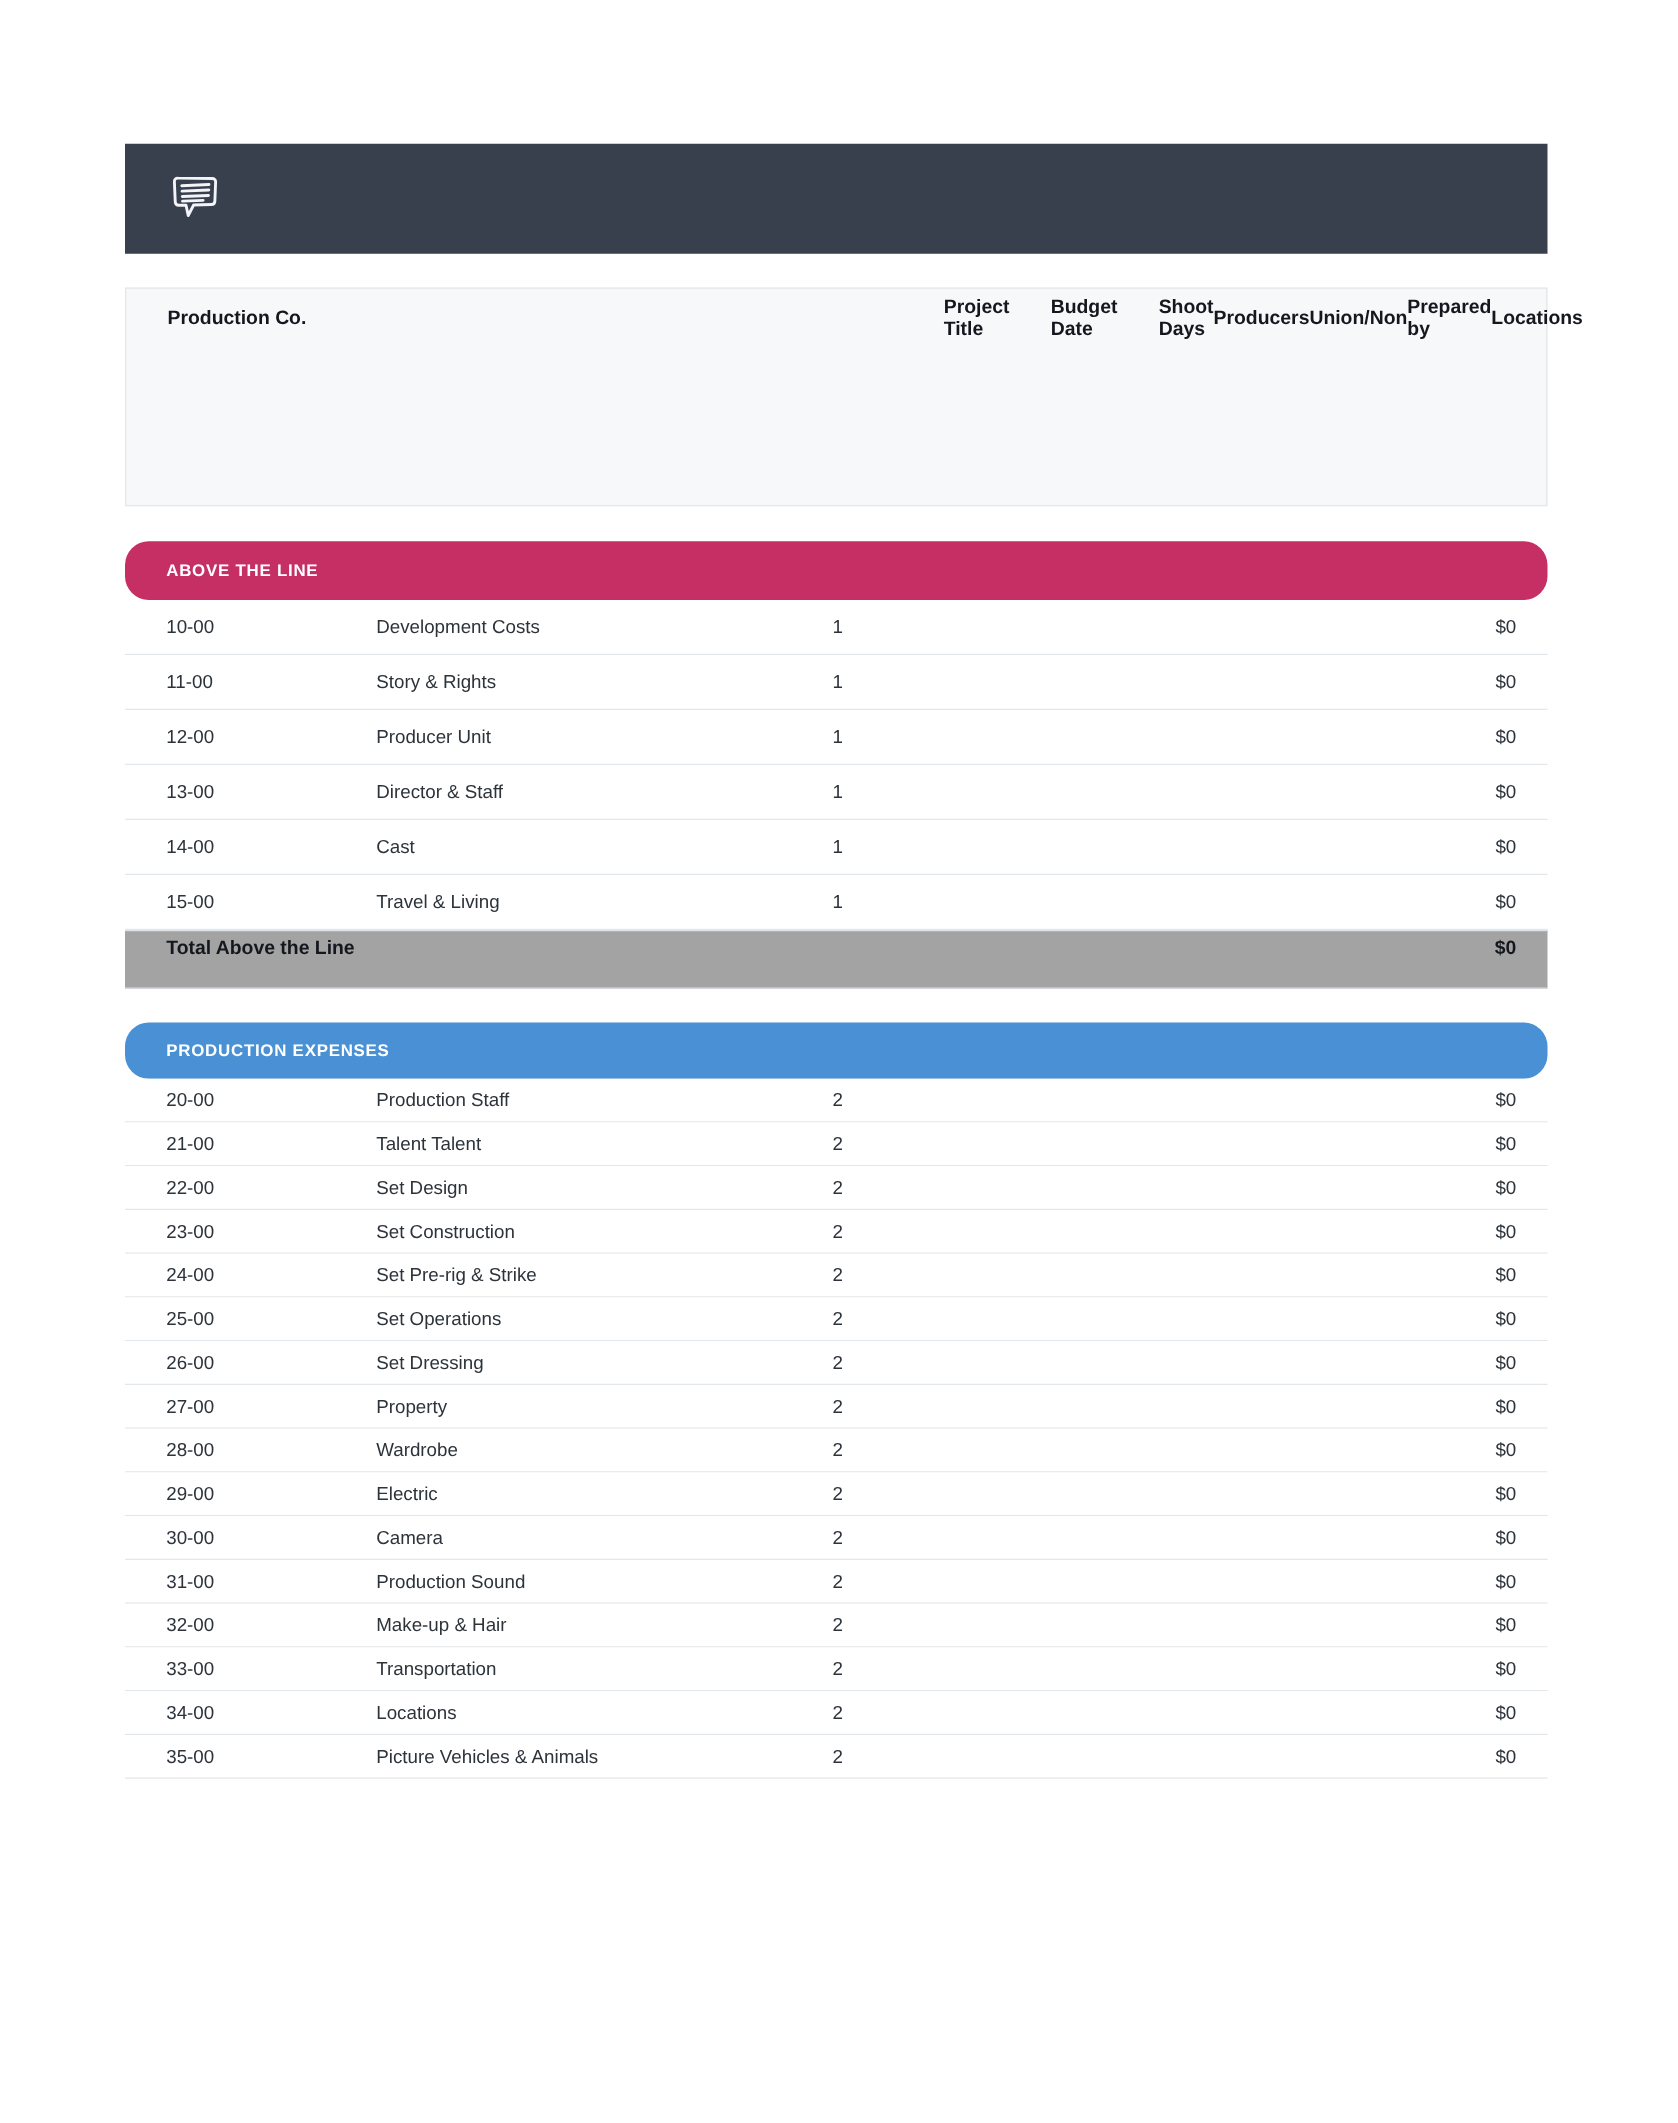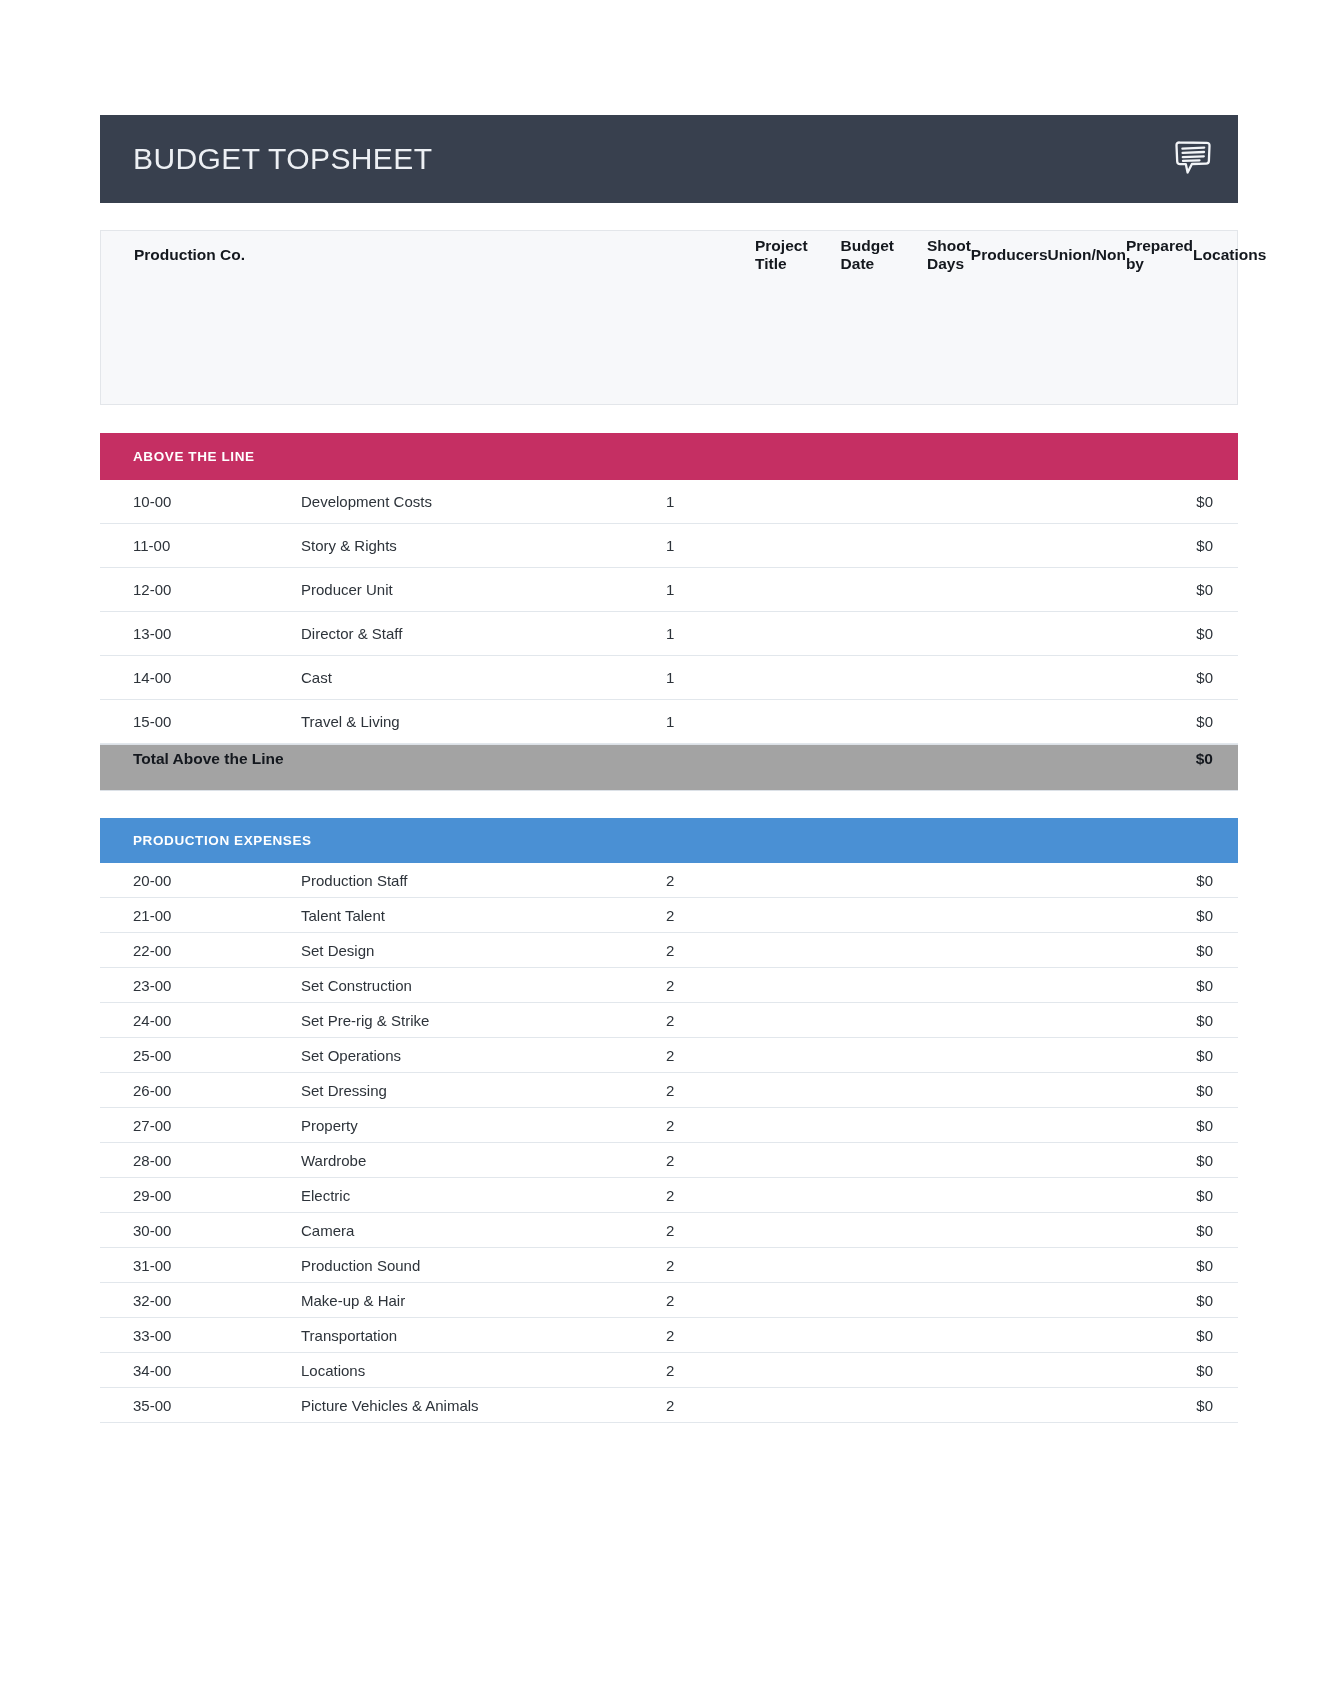--- a/index.html
+++ b/index.html
@@ -39,21 +39,21 @@
   }
   .info-label {
     font-weight: 700; font-size: 15.5px; color: #14181e;
   }
   .info-label.left { padding-left: 33px; }
 
   
   .section-header {
     display: flex; align-items: center;
     padding-left: 33px; box-sizing: border-box;
-    color: #ffffff; font-weight: 700; font-size: 13.5px; letter-spacing: 0.6px;
+    color: #ffffff; font-weight: 700; font-size: 13.5px; letter-spacing: 0.6px; border-radius: 19px;
   }
   .section.atl { margin-top: 28px; }
   .section.pe  { margin-top: 27px; }
   .section.atl .section-header { height: 47px; }
   .section.pe  .section-header { height: 45px; }
 
   
   .row {
     display: grid;
     grid-template-columns: 168px 365px 1fr 200px;
@@ -82,21 +82,20 @@
     padding: 0 25px 18px 33px;
     font-size: 15.5px; font-weight: 700; color: #14181e;
   }
 </style>
 </head>
 <body>
 
 <div class="content">
 
   <div class="topbar" style="background: rgb(56, 64, 78);">
-    <div class="topbar-title">BUDGET TOPSHEET</div>
     <svg class="topbar-icon" viewBox="0 0 46 48" fill="none" stroke="#f2f4f7" stroke-width="2.3" stroke-linecap="round" stroke-linejoin="round">
       <path d="M9.5 7.5 C7.6 7.4 6.4 8.5 6.5 10.3 L7.2 26.5 C7.3 28.2 8.4 29.2 10.1 29.2 L15.8 29.1 L17.6 37.5 L21.9 29.0 L36.1 28.6 C37.8 28.6 38.9 27.5 38.9 25.8 L39.5 10.6 C39.6 8.8 38.5 7.8 36.7 7.8 Z"></path>
       <path d="M12.4 13.6 L34.2 12.6"></path>
       <path d="M12.6 17.9 L34.0 17.0"></path>
       <path d="M12.8 22.2 L33.8 21.4"></path>
       <path d="M13.0 25.9 L29.5 25.3"></path>
     </svg>
   </div>
 
   <div class="info-box">

